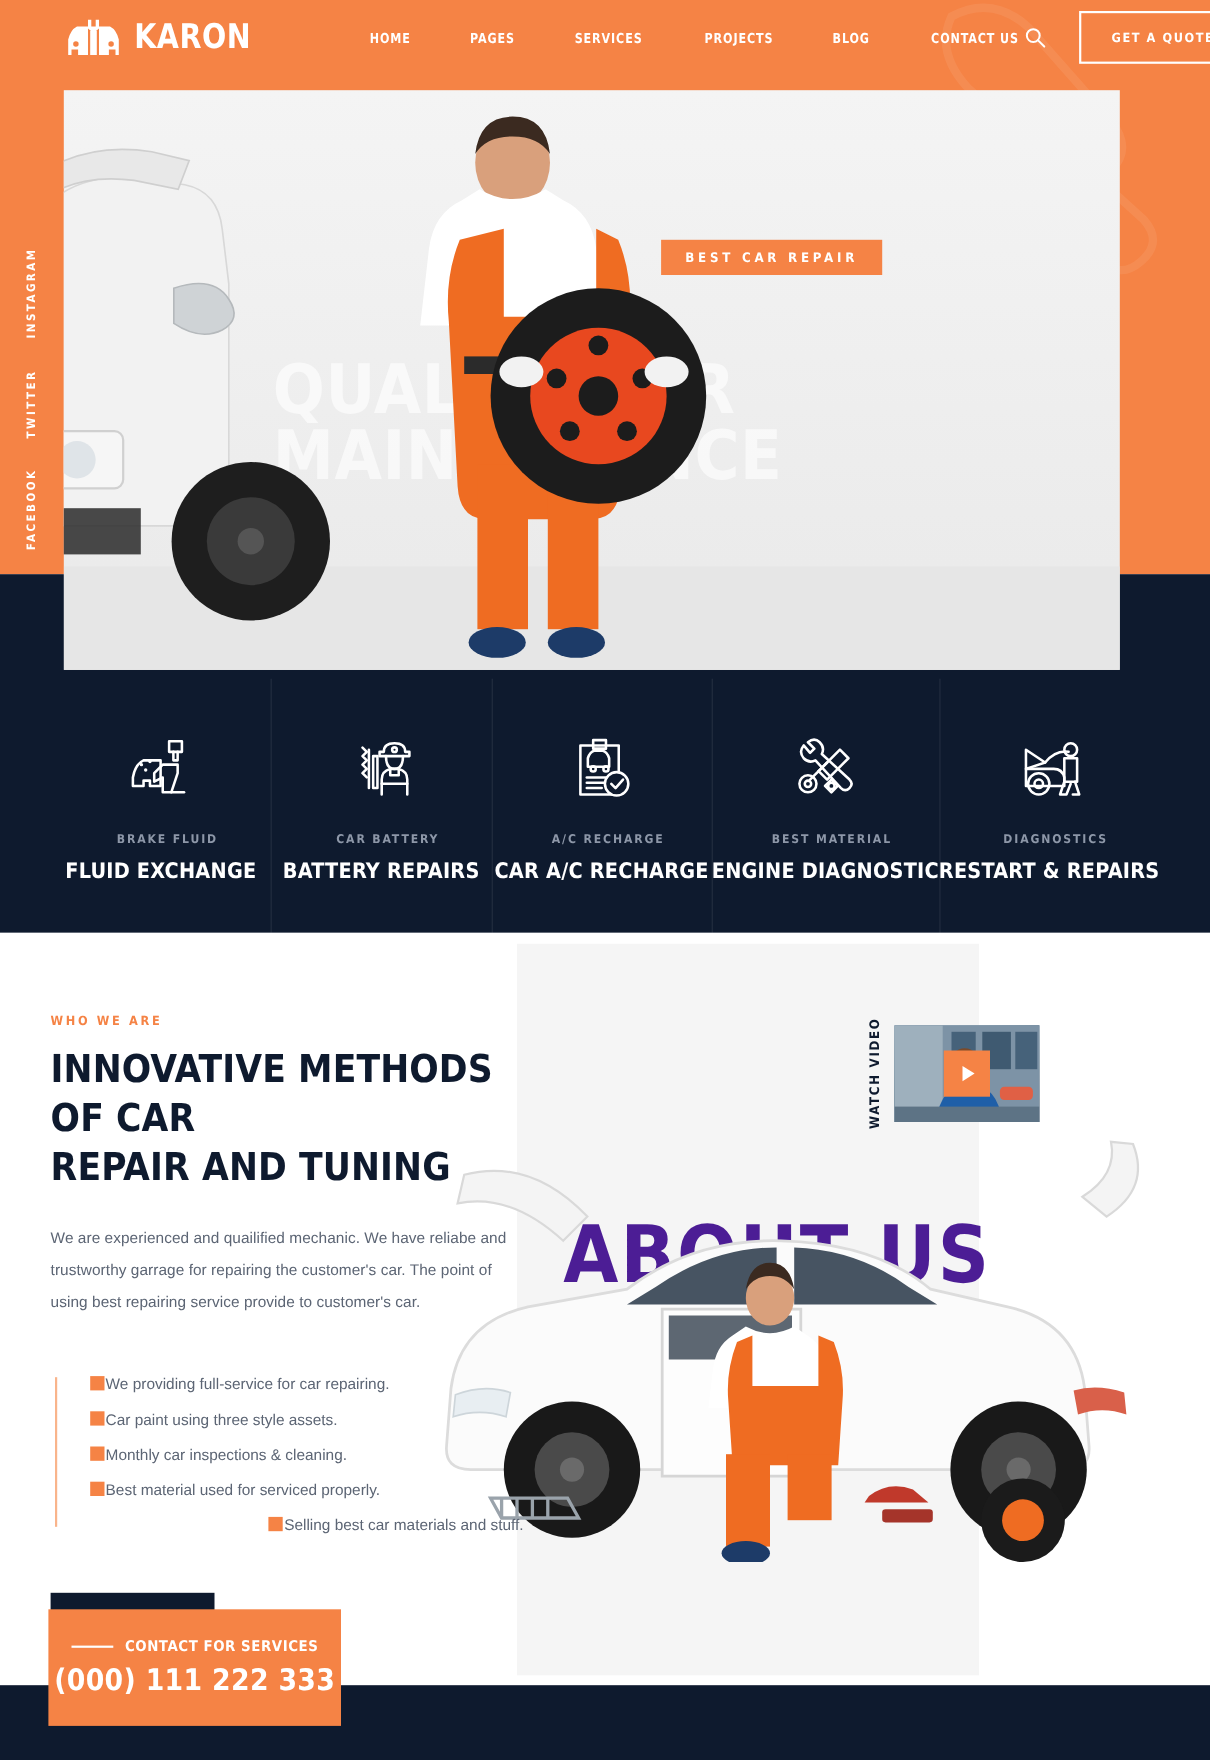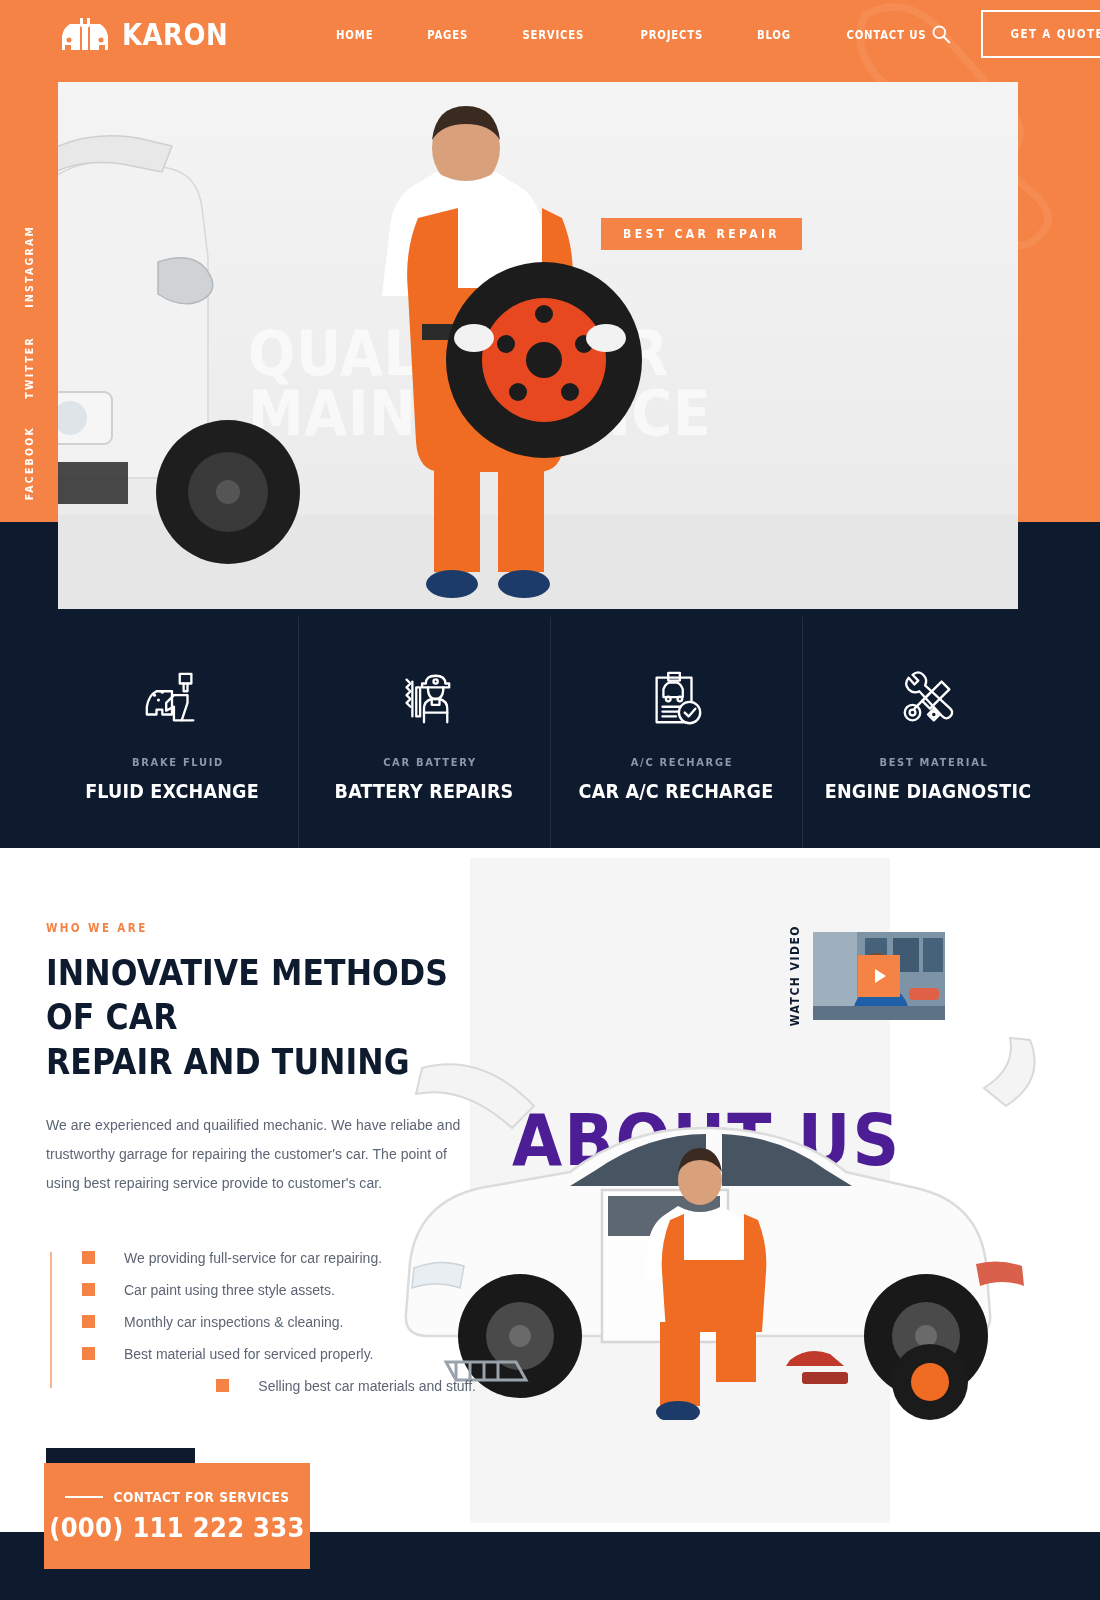--- a/index.html
+++ b/index.html
@@ -153,21 +153,21 @@
   }
   .check-list {
     position:relative; margin-top:52px; padding-left:36px;
     list-style:none;
   }
   .check-list::before {
     content:""; position:absolute; left:4px; top:2px; bottom:6px; width:2px;
     background:#f9b48b;
   }
   .check-list li {
-    display:flex; align-items:center; gap:29px; margin-bottom:16px;
+    display:flex; align-items:center; gap:1px; margin-bottom:16px;
     color:#5c6574; font-size:14px;
   }
   .check-list li:last-child { margin-bottom:0;justify-content:flex-end; }
   .bullet { width:13px; height:13px; background:#f58345; flex:none; }
   .read-more {
     display:inline-block; margin-top:54px;
     background:#0e1a2e; color:#ffffff; border:none;
     padding:18px 32px; font-size:12.5px; font-weight:bold; letter-spacing:1.1px;
     font-family:"DejaVu Sans Condensed","Liberation Sans Narrow","Liberation Sans", sans-serif;
     cursor:pointer;
@@ -384,20 +384,37 @@
         <circle cx="16" cy="46" r="8"></circle>
         <circle cx="16" cy="46" r="3"></circle>
         <path d="M44 48 l-6 -6 l-6 6 l6 6z"></path>
         <circle cx="38" cy="48" r="3"></circle>
       </g>
     </svg>
     <div class="svc-sub">BEST MATERIAL</div>
     <div class="svc-title">ENGINE DIAGNOSTIC</div>
   </div>
 
+  <div class="svc">
+    <svg class="svc-icon" viewBox="0 0 64 64">
+      <g fill="none" stroke="#fff" stroke-width="2.4" stroke-linejoin="round" stroke-linecap="round">
+        <path d="M10 14 l18 12 l-18 6z"></path>
+        <path d="M10 32 h26 q8 0 10 8 v8 h-36z"></path>
+        <path d="M28 26 q10 -12 22 -10"></path>
+        <circle cx="52" cy="14" r="6"></circle>
+        <path d="M46 22 h12 v22 h-12z"></path>
+        <path d="M46 44 l-4 12 h6 l4 -10"></path>
+        <path d="M56 44 l4 12 h-6"></path>
+        <circle cx="22" cy="46" r="10"></circle>
+        <circle cx="22" cy="46" r="4"></circle>
+      </g>
+    </svg>
+    <div class="svc-sub">DIAGNOSTICS</div>
+    <div class="svc-title">RESTART &amp; REPAIRS</div>
+  </div>
 
 </div>
 
 <div class="about"></div>
 <div class="about-gray"></div>
 <div class="about-watermark">ABOUT US</div>
 
 <svg class="about-photo" viewBox="0 0 700 390">
 
   <path d="M52 38 q60 -16 112 38 l-22 22 q-48 -44 -96 -34z" fill="#f4f4f4" stroke="#d9d9d9" stroke-width="2"></path>

